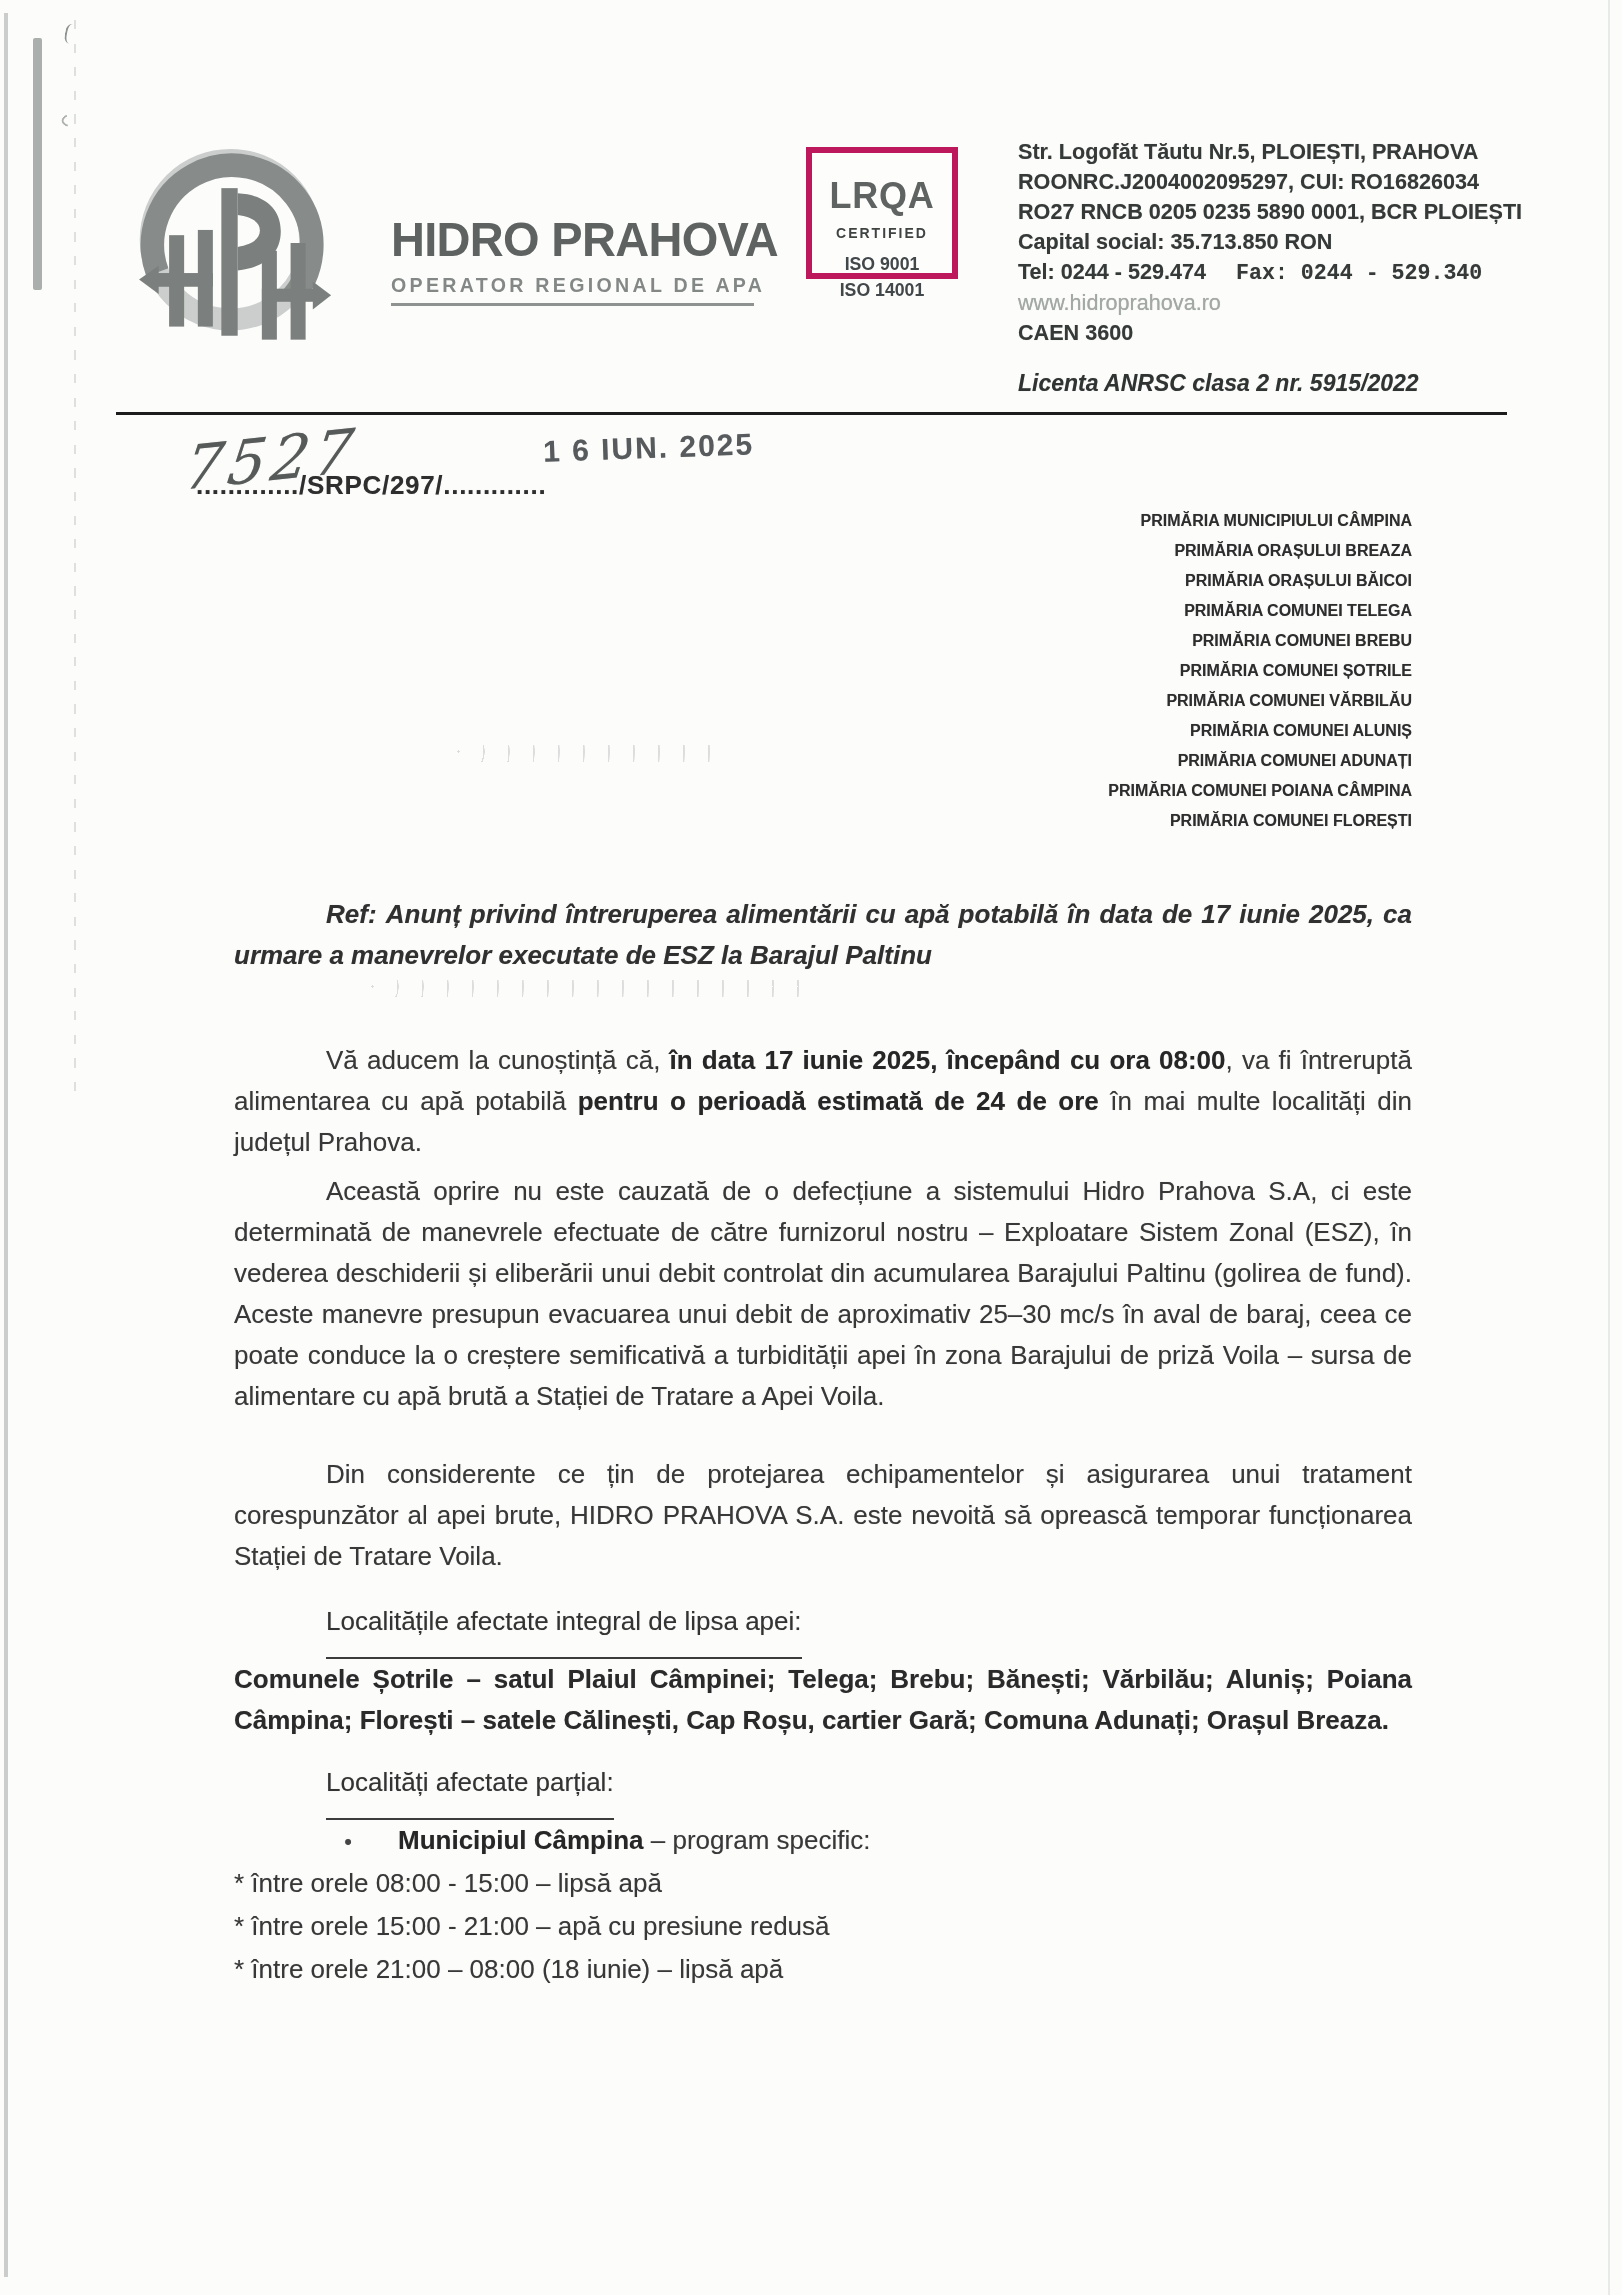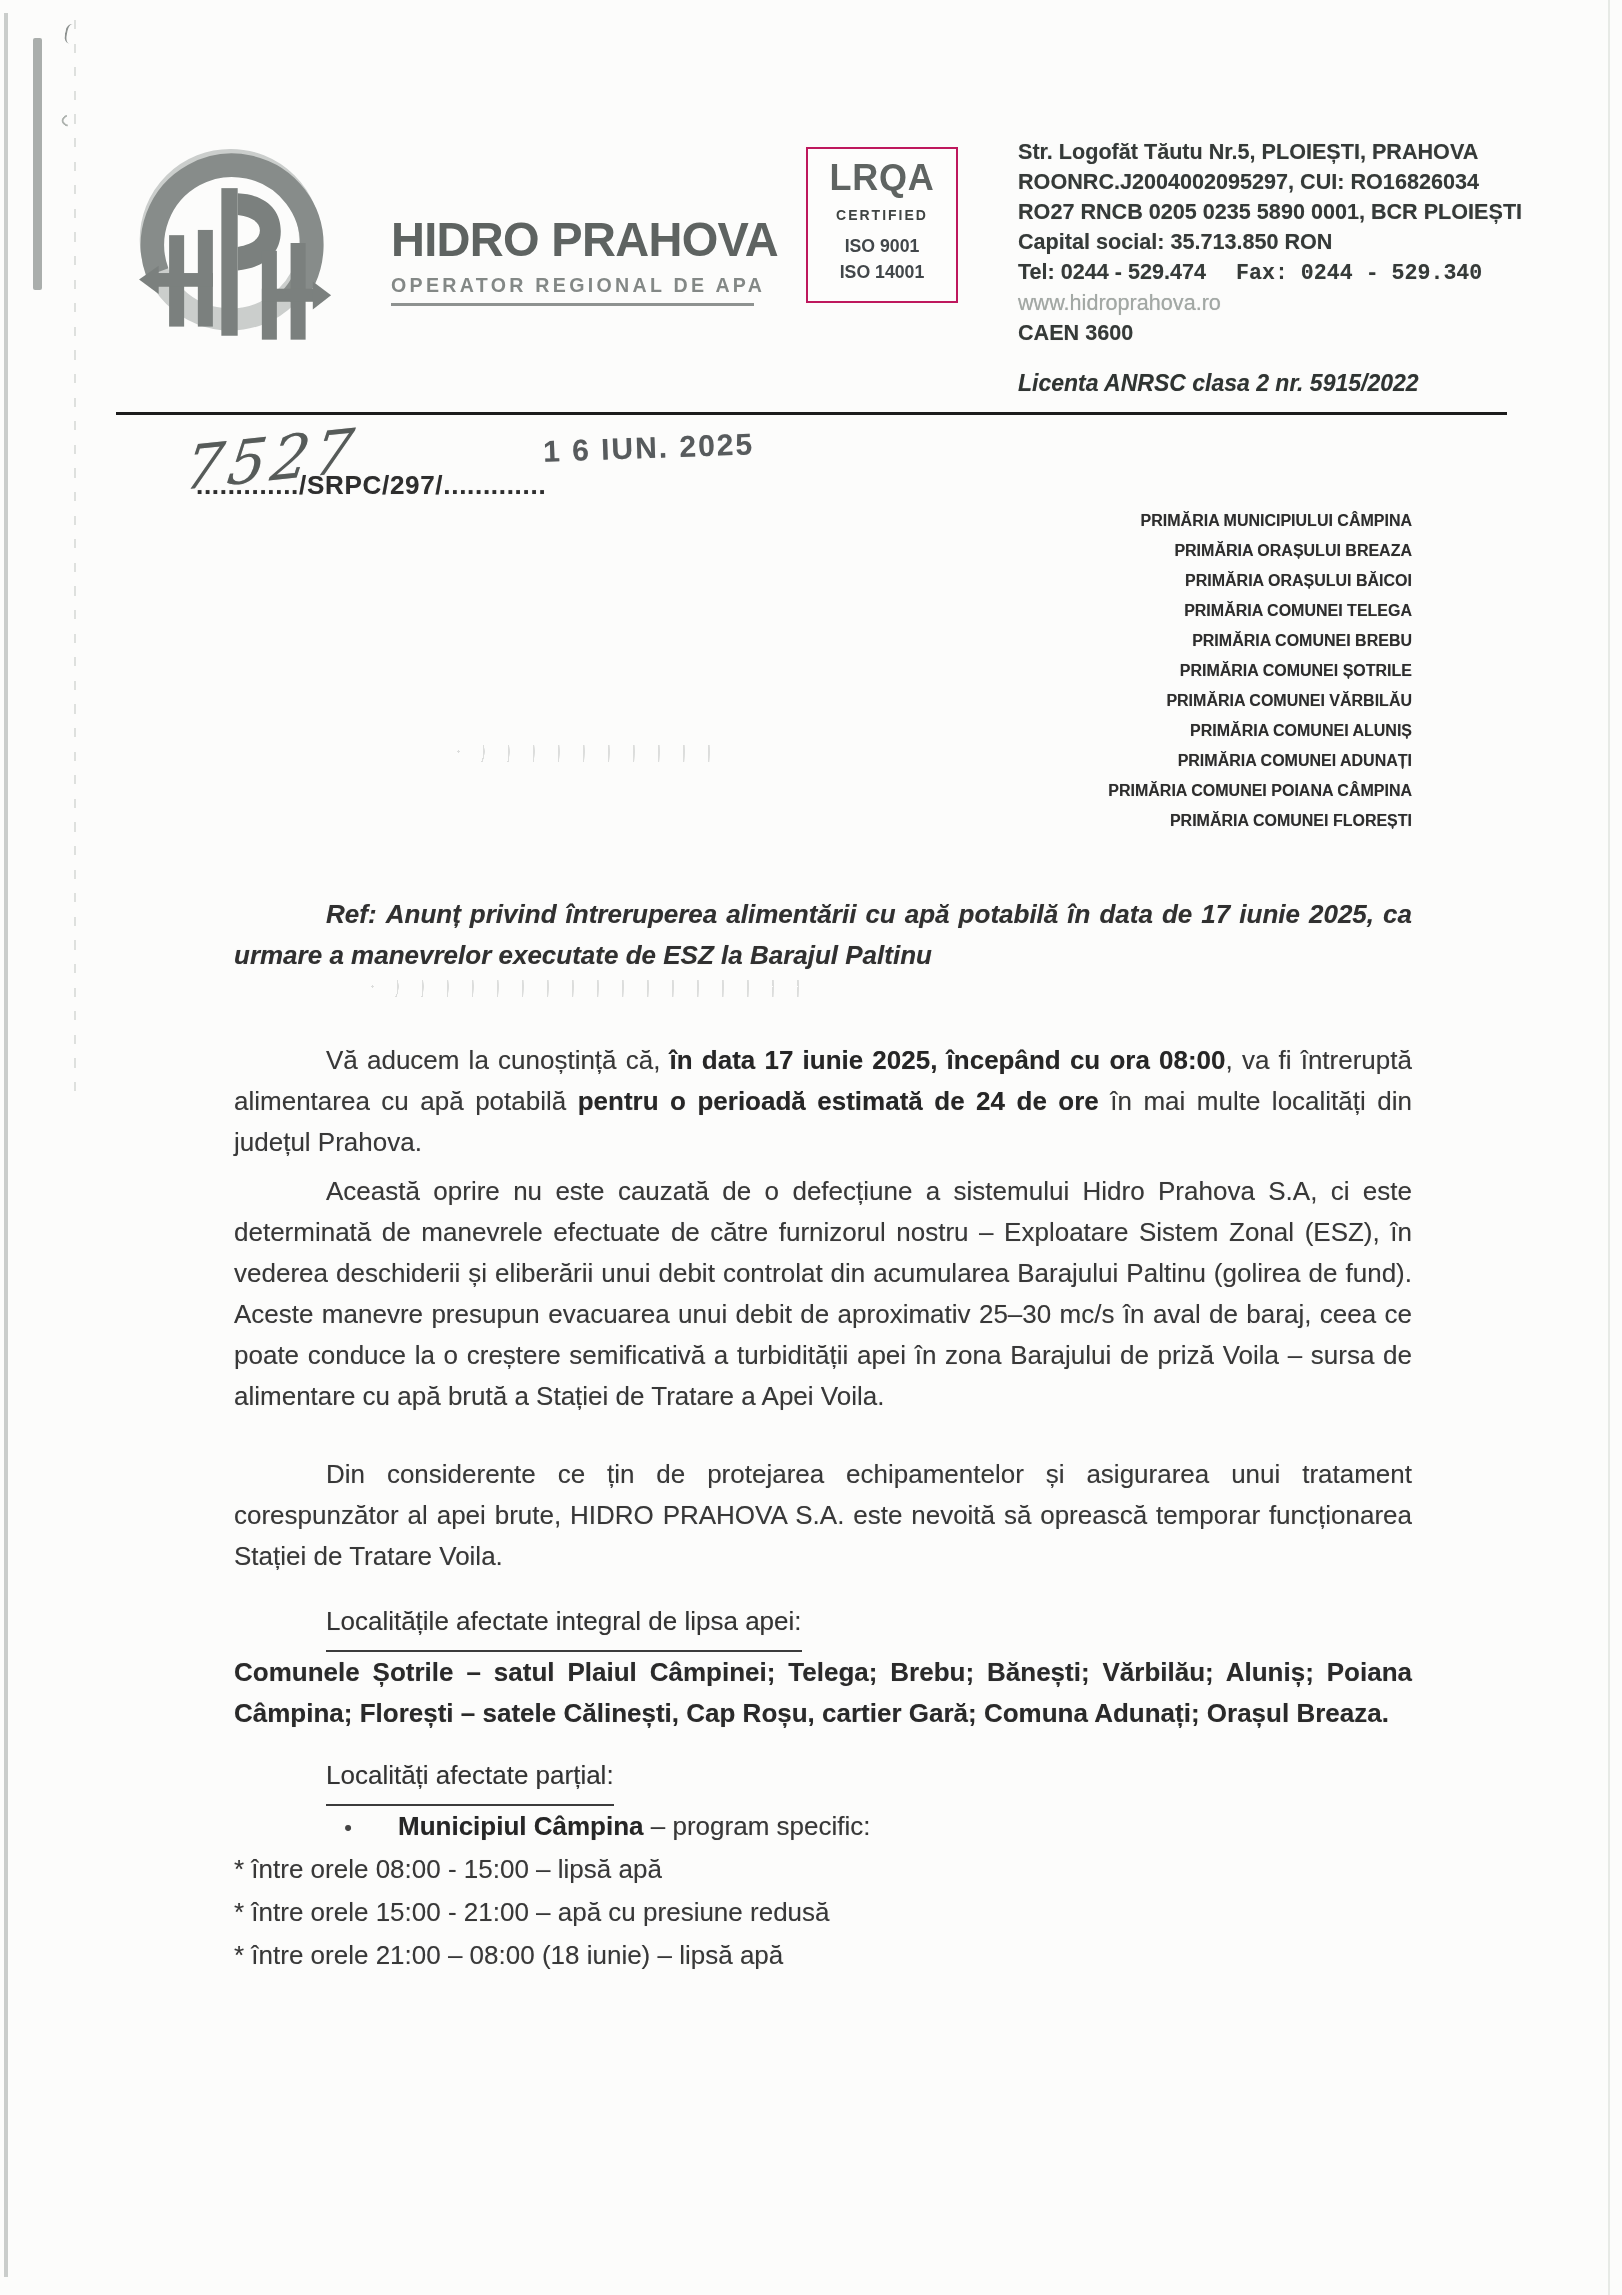--- a/index.html
+++ b/index.html
@@ -24,22 +24,22 @@
   .smudge-2 { left:366px; top:980px; width:445px; }
 
   
   .header { position:relative; height:424px; }
   .logo { position:absolute; left:126px; top:145px; }
   .brand { position:absolute; left:391px; top:211px; }
   .brand-name { font-size:47px; font-weight:bold; letter-spacing:-0.7px; color:#5e6361; transform:scaleY(1.04); }
   .brand-tagline { font-size:19.6px; letter-spacing:3.3px; color:#6f7472; margin-top:7.9px; font-weight:bold; opacity:.85; }
   .tagline-rule { width:363px; height:3.3px; background:#7a7f7d; margin-top:5.9px; opacity:.85; }
 
-  .cert-box { position:absolute; left:806px; top:147px; width:152px; height:156px;
-              border:2px solid #be185d; text-align:center; padding-top:8px; background:#fdfdfc; }
+  .cert-box { position:absolute; left:806px; top:147px; width:152px; height:132px;
+              border:6px solid #be185d; text-align:center; padding-top:22px; background:#fdfdfc; }
   .cert-brand { font-size:36px; font-weight:bold; color:#5f6462; letter-spacing:0.7px; }
   .cert-label { font-size:14px; color:#3f4442; letter-spacing:2px; margin-top:7.9px; font-weight:bold; }
   .cert-iso1 { font-size:17.7px; font-weight:bold; color:#42474a; margin-top:13px;text-align:center; }
   .cert-iso2 { font-size:17.7px; font-weight:bold; color:#42474a; margin-top:5.2px; }
 
   .contact { position:absolute; left:1018px; top:137px; width:523px;
              font-size:21.6px; font-weight:bold; color:#353a38; line-height:30px;
              text-shadow:0 0 0.7px rgba(50,50,50,.35); }
   .contact .website { font-weight:normal; color:#a2a8a4; }
   .contact .license { margin-top:19.6px; font-style:italic; font-size:23px; color:#2f3432; }
@@ -63,21 +63,21 @@
              color:#303030; text-align:justify; text-indent:92px; }
   .subject .subj-label { margin-right:9.2px; }
 
   .para { font-size:26px; line-height:41px; text-align:justify; text-indent:92px; color:#383838; }
   .p1 { margin-top:64px; }
   .p2 { margin-top:7.9px; }
   .p3 { margin-top:37px; }
   .b { font-weight:bold; color:#262626; }
 
   .sec-heading { margin-top:29px; margin-left:92px; font-size:26px; color:#333; }
-  .sec-heading > span { display:inline-block; border-bottom:2.6px solid #3c3c3c; padding-bottom:13px; }
+  .sec-heading > span { display:inline-block; border-bottom:2.6px solid #3c3c3c; padding-bottom:20px; }
   .sec-heading.partial { margin-top:26px; }
   .full-list { font-size:26px; line-height:41px; font-weight:bold; color:#2a2a2a; text-align:justify; }
 
   .bullet-line { margin-left:92px; font-size:26px; line-height:41px; color:#383838; }
   .bullet-marker { display:inline-block; width:72px; padding-left:18.3px; font-size:22px; color:#444; }
   .schedule { font-size:26px; line-height:43px; color:#383838; }
 </style>
 </head>
 <body>
 

